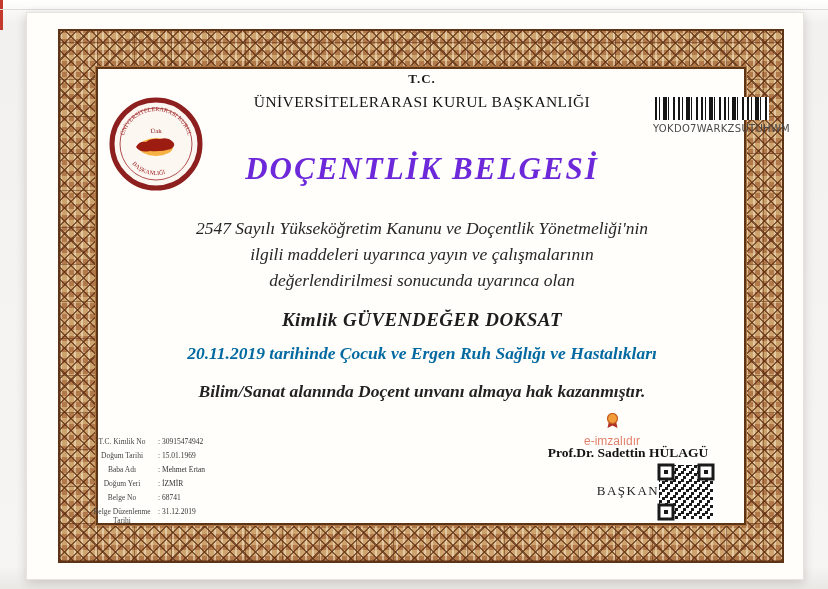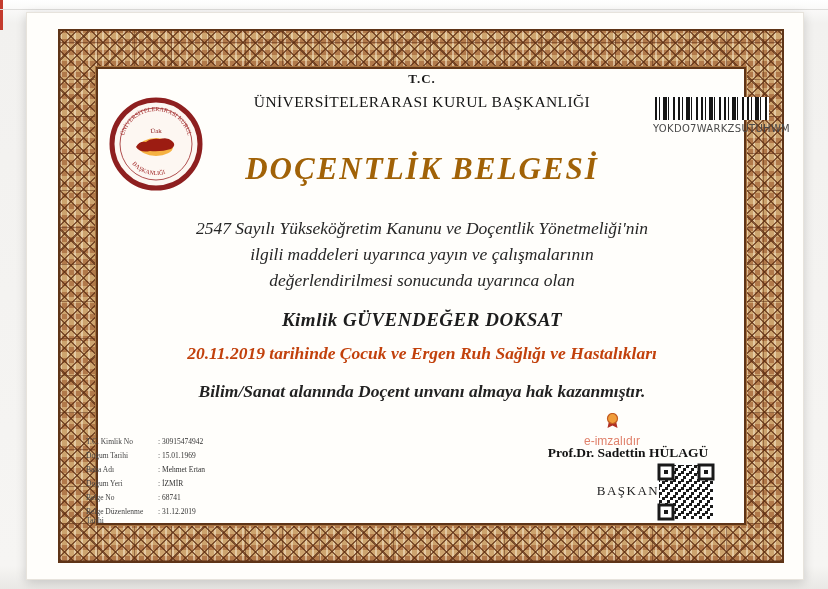--- a/index.html
+++ b/index.html
@@ -47,38 +47,38 @@
     height:23px;width:114px;margin:0 auto;
     background:repeating-linear-gradient(90deg,
       #151515 0 2px,#fff 2px 4px,#151515 4px 5px,#fff 5px 8px,
       #151515 8px 12px,#fff 12px 13px,#151515 13px 14px,#fff 14px 18px,
       #151515 18px 20px,#fff 20px 23px);
   }
   .barcode-text{font-family:"DejaVu Sans","Liberation Sans",sans-serif;font-size:10px;color:#4a4a4a;margin-top:3px;text-align:left;letter-spacing:.3px;}
 
   .seal{left:82px;top:84px;width:94px;height:94px;}
 
-  .title{left:67px;top:138px;width:656px;font-style:italic;font-weight:bold;font-size:31px;letter-spacing:2px;color:#a16207;}
+  .title{left:67px;top:138px;width:656px;font-style:italic;font-weight:bold;font-size:31px;letter-spacing:2px;color:#6d28d9;}
 
   .body-lines{left:67px;top:202px;width:656px;font-style:italic;font-size:17.5px;line-height:26px;color:#262626;}
   .name-line{left:67px;top:296px;width:656px;font-style:italic;font-weight:bold;font-size:19px;letter-spacing:.5px;color:#1d1d1d;}
-  .date-line{left:67px;top:330px;width:656px;font-style:italic;font-weight:600;font-size:17.5px;color:#c2410c;}
+  .date-line{left:67px;top:330px;width:656px;font-style:italic;font-weight:600;font-size:17.5px;color:#0369a1;}
   .final-line{left:67px;top:368px;width:656px;font-style:italic;font-weight:600;font-size:17.5px;color:#222;}
 
   .esign{left:480px;top:400px;width:210px;display:flex;align-items:center;justify-content:center;gap:5px;flex-direction:column;}
   .esign-label{font-size:12px;color:#e0816b;font-family:"Liberation Sans","DejaVu Sans",sans-serif;}
 
   .sig-block{left:496px;top:432px;width:210px;}
   .sig-name{font-weight:bold;font-size:13.5px;color:#131313;}
   .sig-title{font-size:13px;letter-spacing:1.5px;color:#222;margin-top:22px;}
 
   .qr{left:630px;top:450px;width:58px;height:58px;}
 
   .info-block{left:59px;top:424px;width:260px;font-size:7.5px;color:#3a3a3a;}
-  .info-row{display:flex;margin-bottom:5px;}
+  .info-row{display:flex;margin-bottom:5px;text-align:center;}
   .info-label{width:72px;color:#444;}
   .info-value{color:#333;}
 </style>
 </head>
 <body>
 
 <div class="red-edge"></div>
 <div class="top-hairline"></div>
 
 <div class="certificate">

